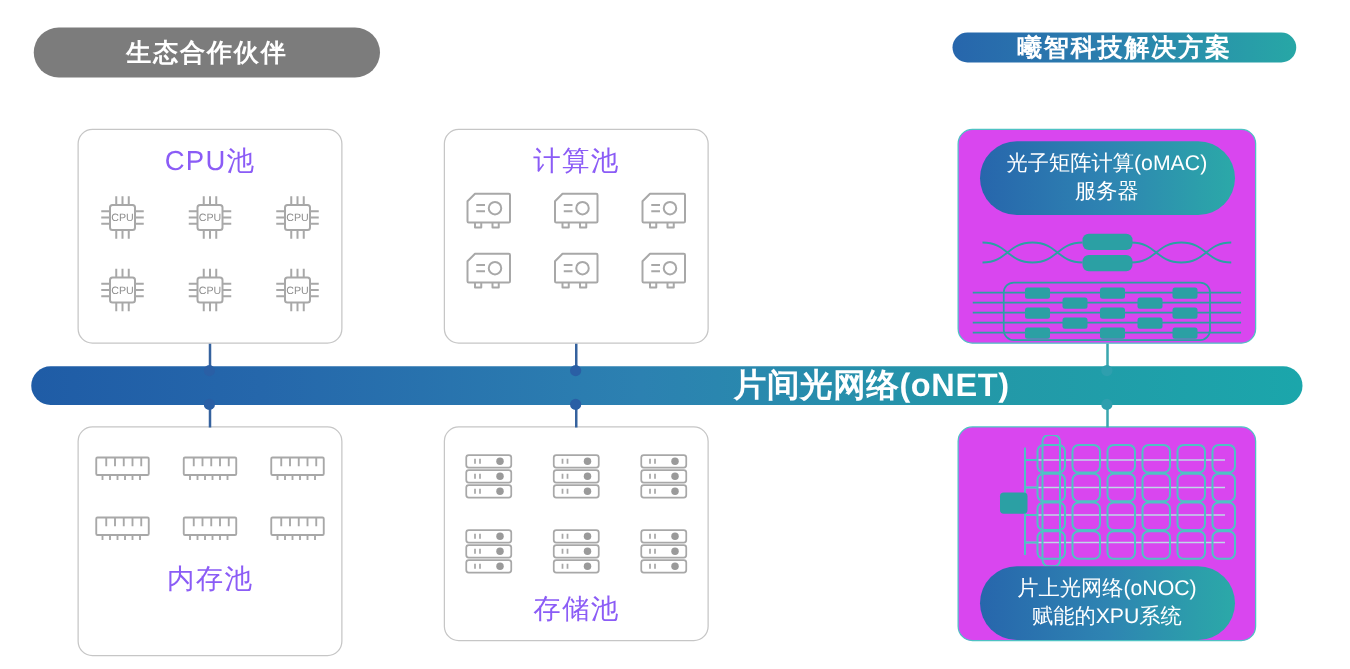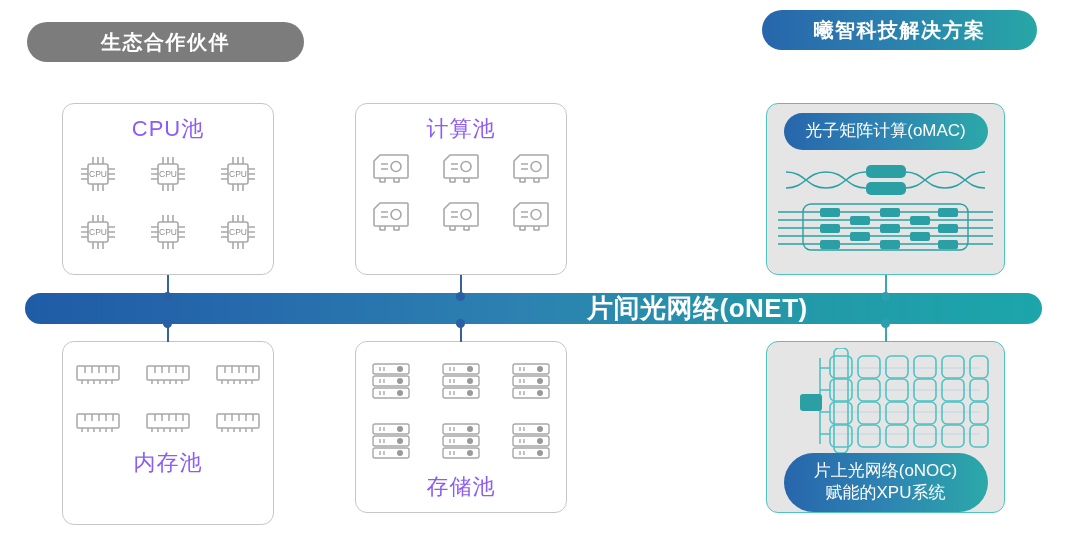--- a/index.html
+++ b/index.html
@@ -31,23 +31,23 @@
   }
   #hdr-left {
     left: 27px;
     top: 22px;
     width: 277px;
     height: 40px;
     background: #7c7c7c;
   }
   #hdr-right {
     left: 762px;
-    top: 10px;
+    top: 26px;
     width: 275px;
-    height: 40px;
+    height: 24px;
     background: linear-gradient(90deg, #2766ac 0%, #2b7fae 45%, #27a7a6 100%);
   }
 
   
   .pool {
     position: absolute;
     box-sizing: border-box;
     border: 1.4px solid #c6c6c6;
     border-radius: 12px;
     background: #ffffff;
@@ -79,21 +79,21 @@
   #box-cpu .icon-grid, #box-compute .icon-grid { margin-top: 12px; row-gap: 14px; }
   #box-memory .icon-grid, #box-storage .icon-grid { margin-top: 20px; row-gap: 22px; }
   #box-memory .pool-title, #box-storage .pool-title { margin-top: 16px; }
 
   
   .sol-box {
     position: absolute;
     box-sizing: border-box;
     border: 1.4px solid #4fc2c4;
     border-radius: 12px;
-    background: #e5e5e5;
+    background: #d946ef;
     display: flex;
     flex-direction: column;
     align-items: center;
   }
   #box-omac { left: 766px; top: 103px; width: 239px; height: 172px; }
   #box-onoc { left: 766px; top: 341px; width: 239px; height: 172px; }
 
   .sol-pill {
     width: 204px;
     border-radius: 999px;
@@ -462,20 +462,21 @@
           </g>
         </svg>
       </span>
   </div>
   <div class="pool-title">存储池</div>
 </div>
 
 <div class="sol-box" id="box-omac">
   <div class="sol-pill">
     <div>光子矩阵计算(oMAC)</div>
+    <div>服务器</div>
   </div>
   <span>
     <svg class="art" width="215" height="100" viewBox="0 0 215 100" style="margin-top:4px;">
       <g fill="none" stroke="#2ba0a4" stroke-width="1.5">
         <path d="M8 18 C28 18 28 34 48 34 C68 34 68 18 88 18"></path>
         <path d="M8 34 C28 34 28 18 48 18 C68 18 68 34 88 34"></path>
         <path d="M127 18 C147 18 147 34 167 34 C187 34 187 18 207 18"></path>
         <path d="M127 34 C147 34 147 18 167 18 C187 18 187 34 207 34"></path>
       </g>
       <rect x="88" y="11" width="40" height="13" rx="5" fill="#2ba0a4"></rect>

